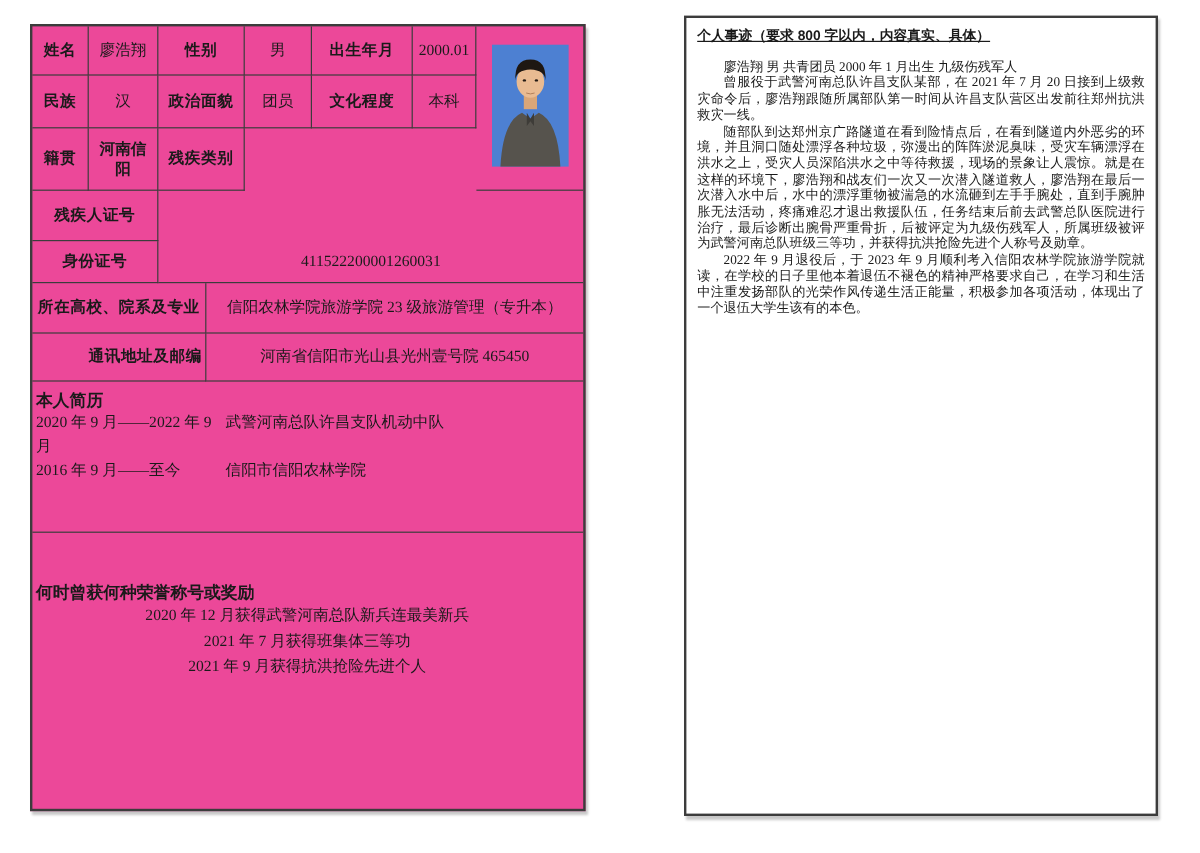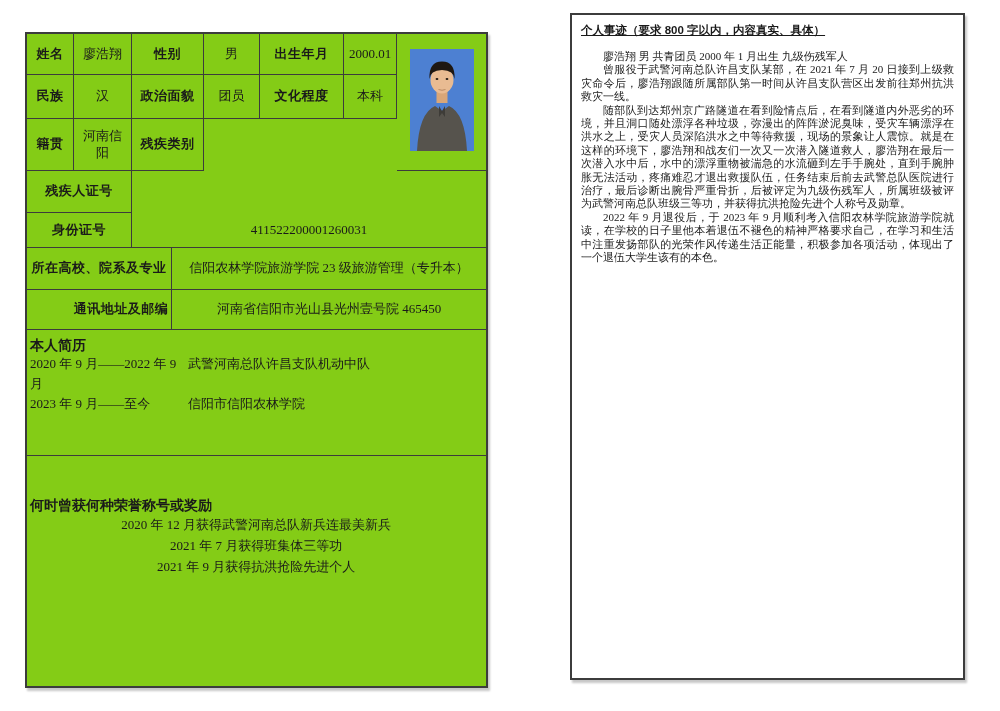--- a/index.html
+++ b/index.html
@@ -1,43 +1,43 @@
 <!DOCTYPE html>
 <html><head>
 <meta charset="utf-8">
 <style>
   * { margin: 0; padding: 0; box-sizing: border-box; }
   html, body { width: 1000px; height: 711px; background: #ffffff; overflow: hidden; }
   body { font-family: "Liberation Serif", "DejaVu Serif", serif; color: #1a1a1a; position: relative; }
 
   
   .form-table {
-    position: absolute; left: 25px; top: 32px;
+    position: absolute; left: 25px; top: 20px;
     width: 463px; height: 656px;
     border: 2px solid #3c3c3c;
     box-shadow: 2px 3px 2px rgba(0,0,0,0.22);
-    background: #84cc16;
+    background: #ec4899;
     display: grid;
     grid-template-columns: 47px 58px 40px 32px 56px 84px 53px 89px;
     grid-template-rows: 41px 44px 52px 42px 35px 42px 40px 126px 1fr;
   }
   .cell {
     border-right: 1px solid #3c3c3c;
     border-bottom: 1px solid #3c3c3c;
     display: flex; align-items: center; justify-content: center;
     text-align: center;
     font-size: 13px;
     line-height: 1.25;
     overflow: hidden;
   }
   .cell.er { border-right: none; }
   .cell.eb { border-bottom: none; }
   .lbl { font-family: "Liberation Sans", "DejaVu Sans", sans-serif; font-weight: bold; letter-spacing: 0.5px; }
   .val { font-family: "Liberation Serif", "DejaVu Serif", serif; }
-  .wrapcell { padding: 0 6px; }
+  .wrapcell { padding: 0 6px; font-weight: bold; }
 
   .photo-cell { display: flex; align-items: flex-start; justify-content: center; padding-top: 15px; }
   .photo { width: 64px; height: 102px; display: block; }
 
   .section {
     flex-direction: column; align-items: flex-start; justify-content: flex-start;
     text-align: left; padding: 6px 4px 0 3px;
   }
   .section-title { font-family: "Liberation Sans", "DejaVu Sans", sans-serif; font-weight: bold; font-size: 14px; line-height: 18px; }
   .resume-line { display: flex; font-size: 13px; line-height: 20px; }
@@ -113,21 +113,21 @@
   <div class="cell lbl" style="grid-row:7;grid-column:1/4;padding-left:44px;">通讯地址及邮编</div>
   <div class="cell val er" style="grid-row:7;grid-column:4/9;">河南省信阳市光山县光州壹号院 465450</div>
 
   <div class="cell er section" style="grid-row:8;grid-column:1/9;">
     <div class="section-title">本人简历</div>
     <div class="resume-line">
       <span class="resume-period">2020 年 9 月——2022 年 9 月</span>
       <span>武警河南总队许昌支队机动中队</span>
     </div>
     <div class="resume-line">
-      <span class="resume-period">2023 年 9 月——至今</span>
+      <span class="resume-period">2016 年 9 月——至今</span>
       <span>信阳市信阳农林学院</span>
     </div>
   </div>
 
   <div class="cell er eb section awards" style="grid-row:9;grid-column:1/9;">
     <div class="section-title">何时曾获何种荣誉称号或奖励</div>
     <div class="award-line">2020 年 12 月获得武警河南总队新兵连最美新兵</div>
     <div class="award-line">2021 年 7 月获得班集体三等功</div>
     <div class="award-line">2021 年 9 月获得抗洪抢险先进个人</div>
   </div>

